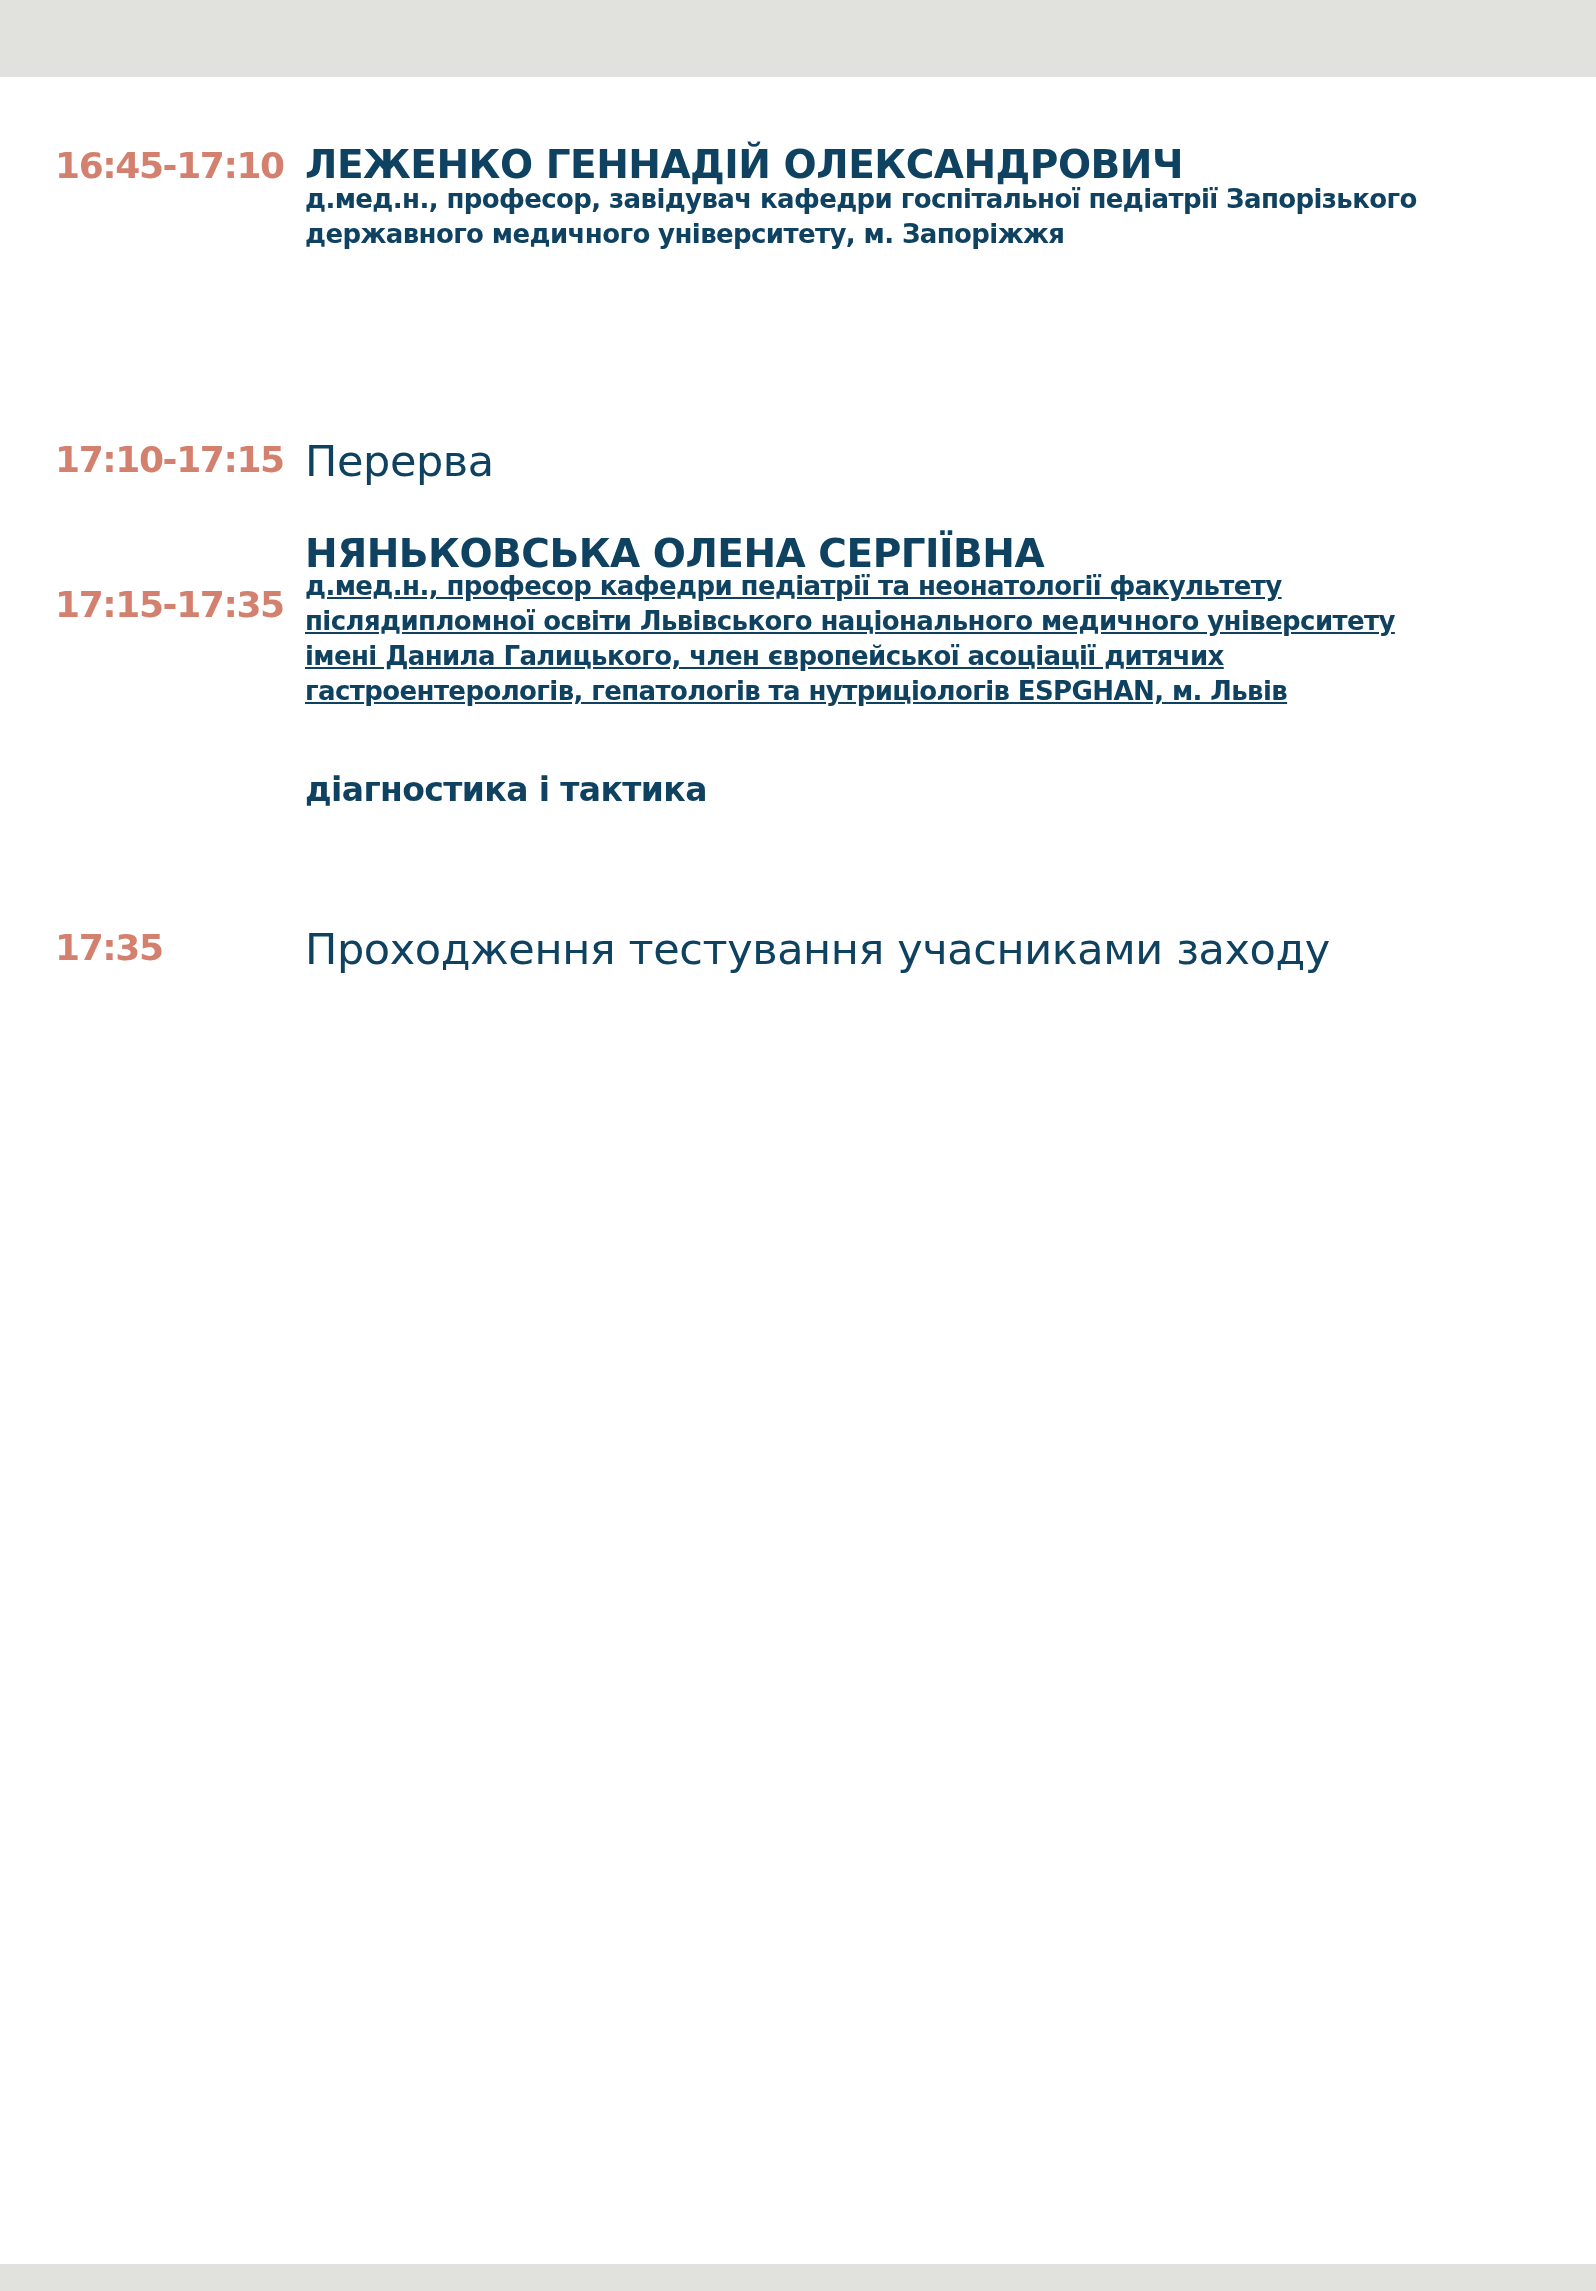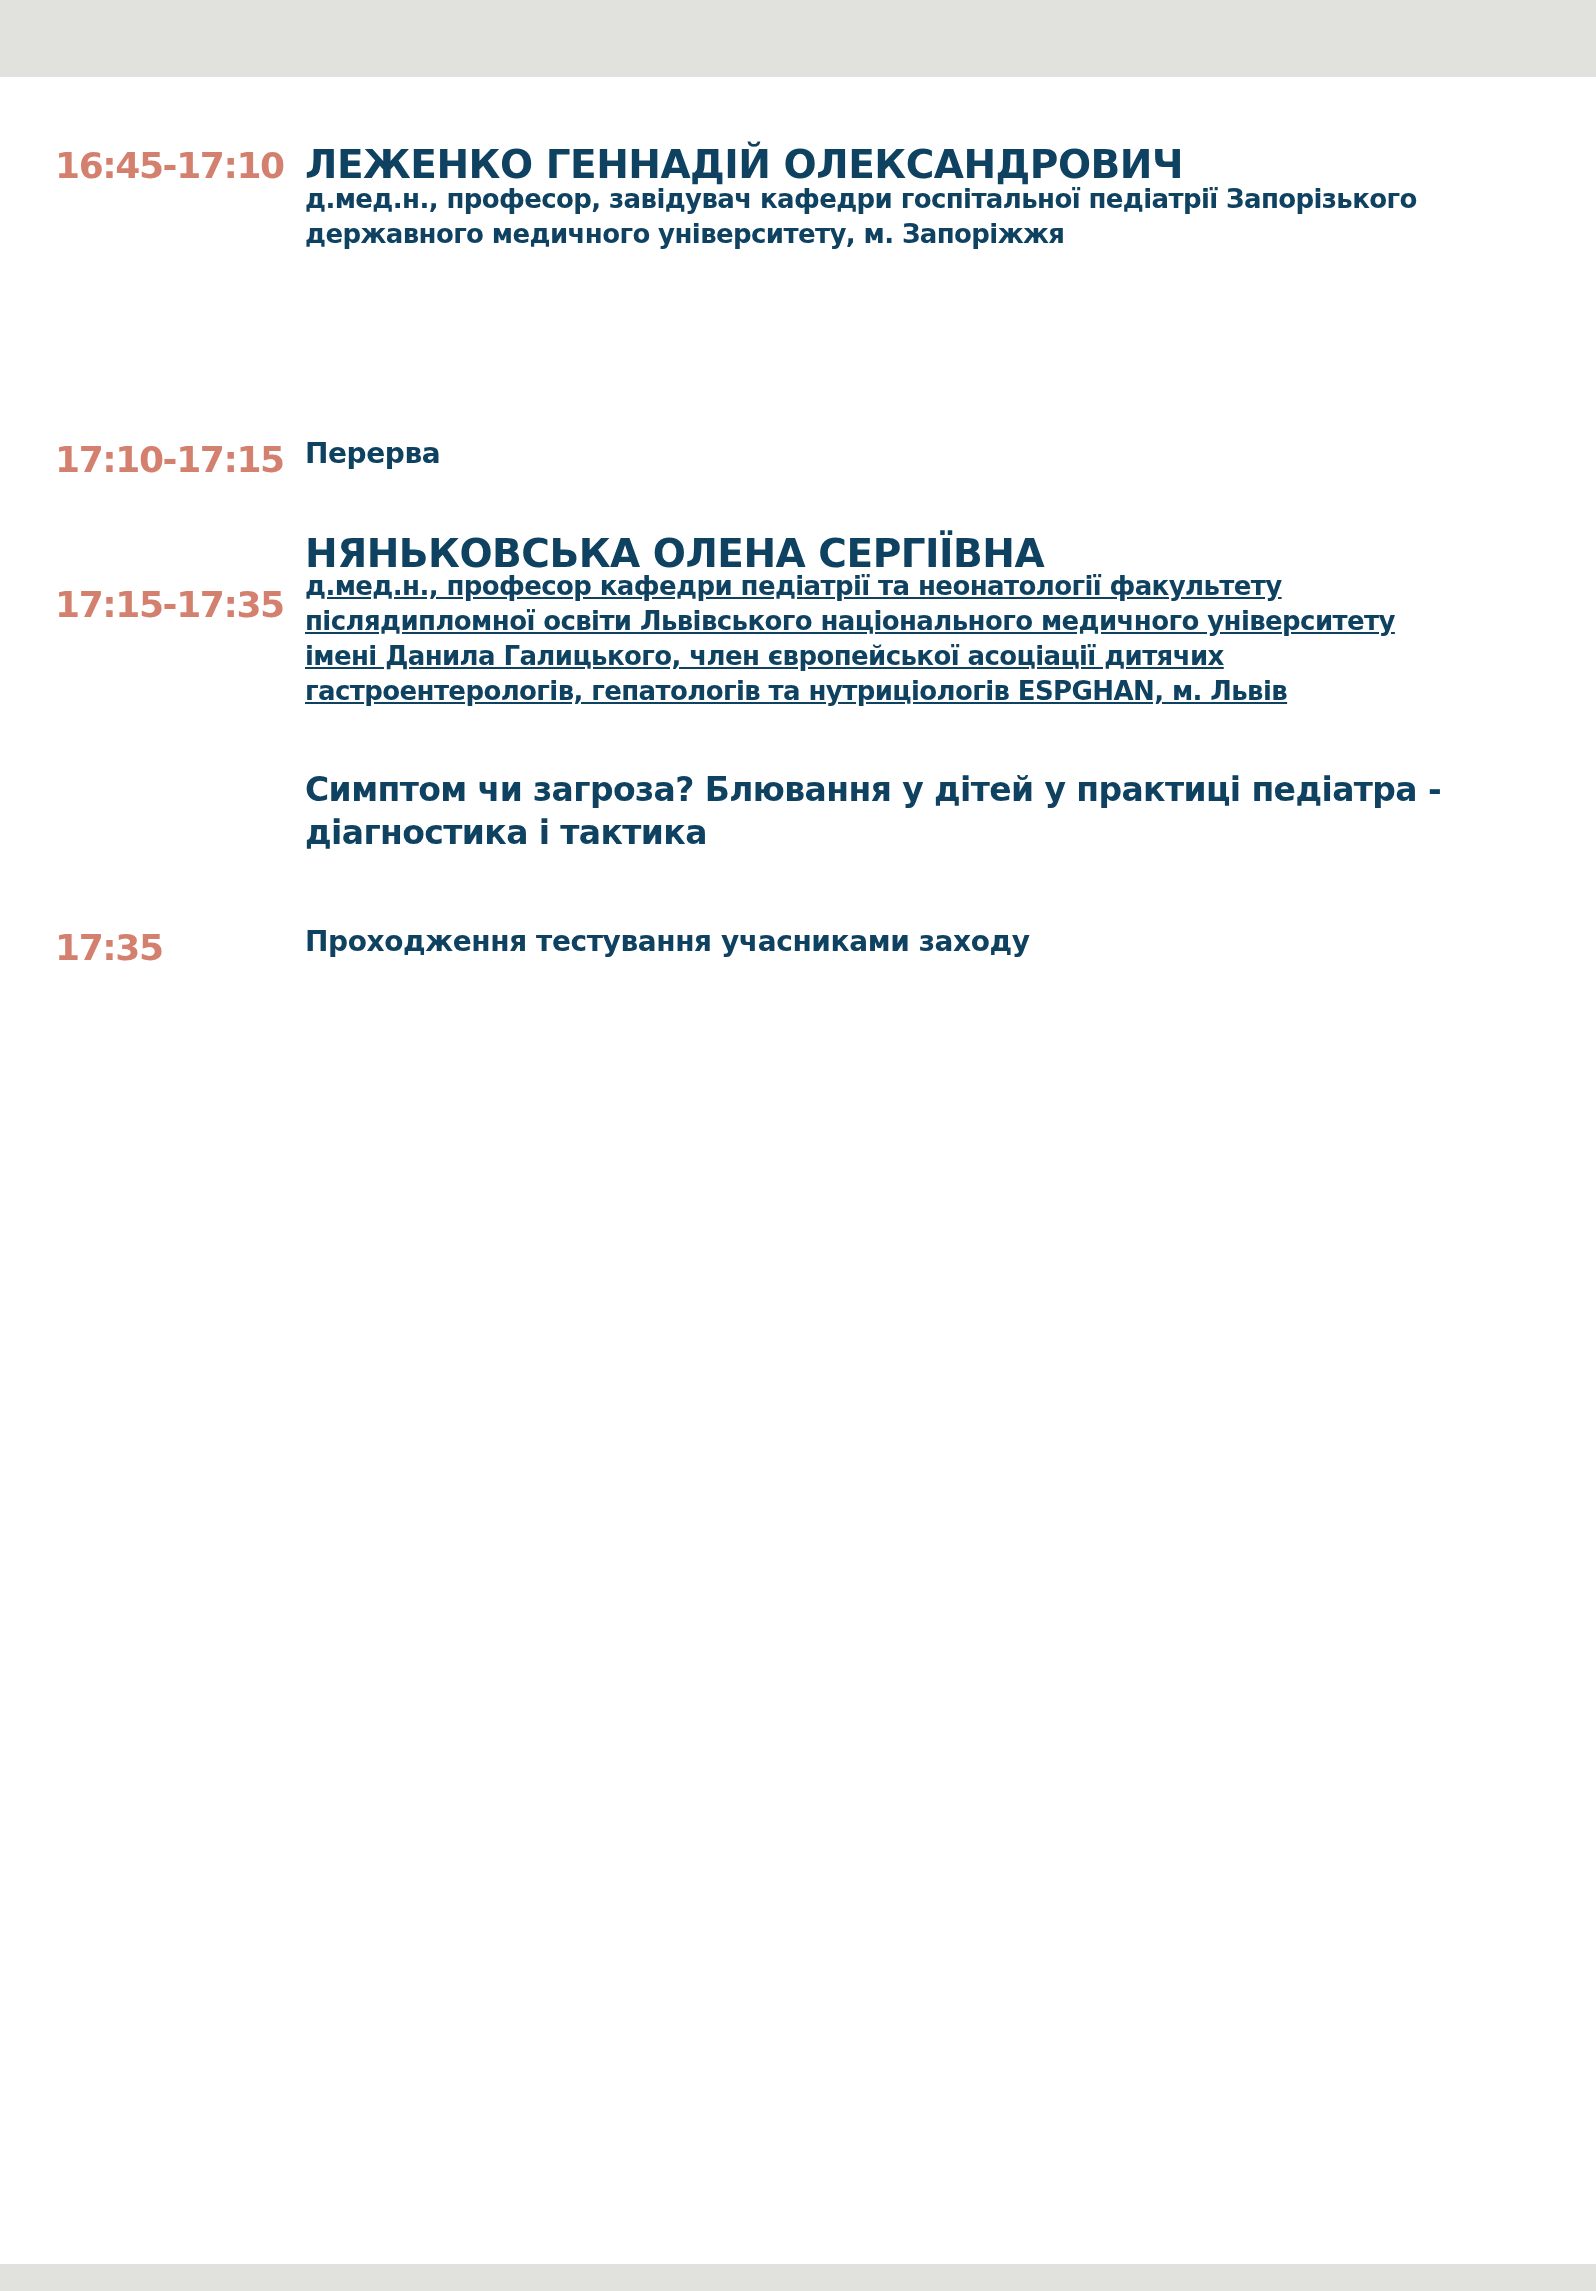--- a/index.html
+++ b/index.html
@@ -22,21 +22,21 @@
   .name {
     font-weight: bold; font-size: 39px; letter-spacing: -0.5px; line-height: 1;
   }
   .sub {
     font-weight: bold; font-size: 26px; line-height: 35px; letter-spacing: -0.6px;
   }
   .topic {
     font-weight: bold; font-size: 33px; line-height: 43px; letter-spacing: -0.6px;
   }
   .plain {
-    font-weight: bold; font-size: 28px; line-height: 1; letter-spacing: -0.4px; text-align: right;
+    font-weight: normal; font-size: 43px; line-height: 1; letter-spacing: -0.4px; text-align: right;
   }
   .line { display: block; }
 </style>
 </head>
 <body>
 
 <div class="bar-top"></div>
 
 <div class="time" style="top:148px;">16:45-17:10</div>
 <div class="col" style="top:145px;">
@@ -56,21 +56,20 @@
 <div class="col" style="top:534px;">
   <div class="name">НЯНЬКОВСЬКА ОЛЕНА СЕРГІЇВНА</div>
 </div>
 <div class="col sub" style="top:569px;text-decoration:underline;">
   <span class="line">д.мед.н., професор кафедри педіатрії та неонатології факультету</span>
   <span class="line">післядипломної освіти Львівського національного медичного університету</span>
   <span class="line">імені Данила Галицького, член європейської асоціації дитячих</span>
   <span class="line">гастроентерологів, гепатологів та нутриціологів ESPGHAN, м. Львів</span>
 </div>
 <div class="col topic" style="top:768px;">
-  <span class="line">Симптом чи загроза? Блювання у дітей у практиці педіатра -</span>
   <span class="line">діагностика і тактика</span>
 </div>
 
 <div class="time" style="top:930px;text-align:center;">17:35</div>
 <div class="col plain" style="top:928px;">Проходження тестування учасниками заходу</div>
 
 <div class="bar-bottom"></div>
 
 
 </body></html>

